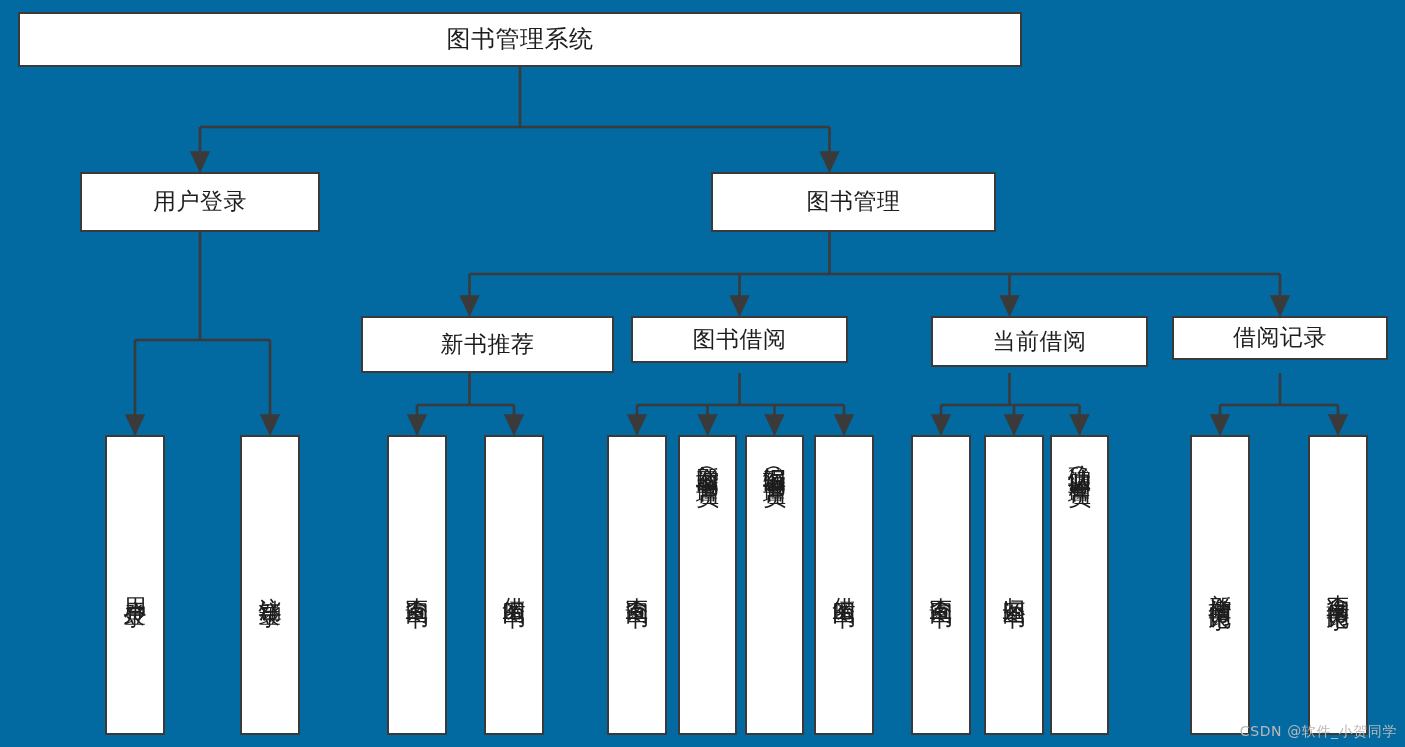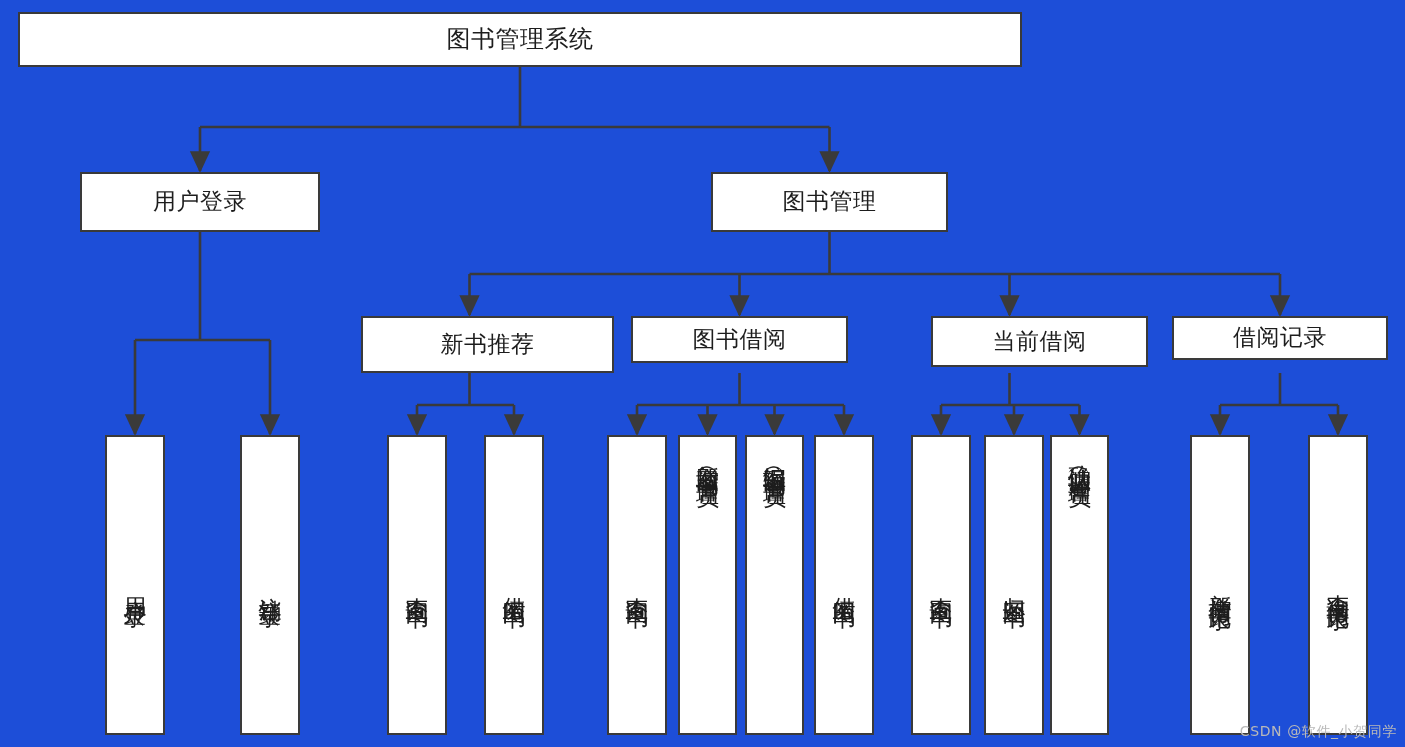--- a/index.html
+++ b/index.html
@@ -8,21 +8,21 @@
     padding: 0;
     background: #ffffff;
   }
   body {
     font-family: "DejaVu Sans", "Liberation Sans", sans-serif;
   }
   #diagram-root {
     position: relative;
     width: 1405px;
     height: 747px;
-    background: #1d4ed8;
+    background: #0369a1;
     overflow: hidden;
   }
   #edge-layer {
     position: absolute;
     left: 0;
     top: 0;
     width: 1405px;
     height: 747px;
   }
   .node {
@@ -124,21 +124,21 @@
       </g>
   </svg>
 
   <div class="node root horizontal" style="left: 18px; top: 12px; width: 1004px; height: 55px;">
     <span class="node-label">图书管理系统</span>
   </div>
 
   <div class="node horizontal" style="left: 80px; top: 172px; width: 240px; height: 60px;">
     <span class="node-label">用户登录</span>
   </div>
-  <div class="node horizontal" style="left: 711px; top: 172px; width: 237px; height: 60px;">
+  <div class="node horizontal" style="left: 711px; top: 172px; width: 285px; height: 60px;">
     <span class="node-label">图书管理</span>
   </div>
 
   <div class="node horizontal" style="left: 361px; top: 316px; width: 253px; height: 57px;">
     <span class="node-label">新书推荐</span>
   </div>
   <div class="node horizontal" style="left: 631px; top: 316px; width: 217px; height: 47px;">
     <span class="node-label">图书借阅</span>
   </div>
   <div class="node horizontal" style="left: 901px; top: 316px; width: 217px; height: 51px; margin-left: 30px;">

